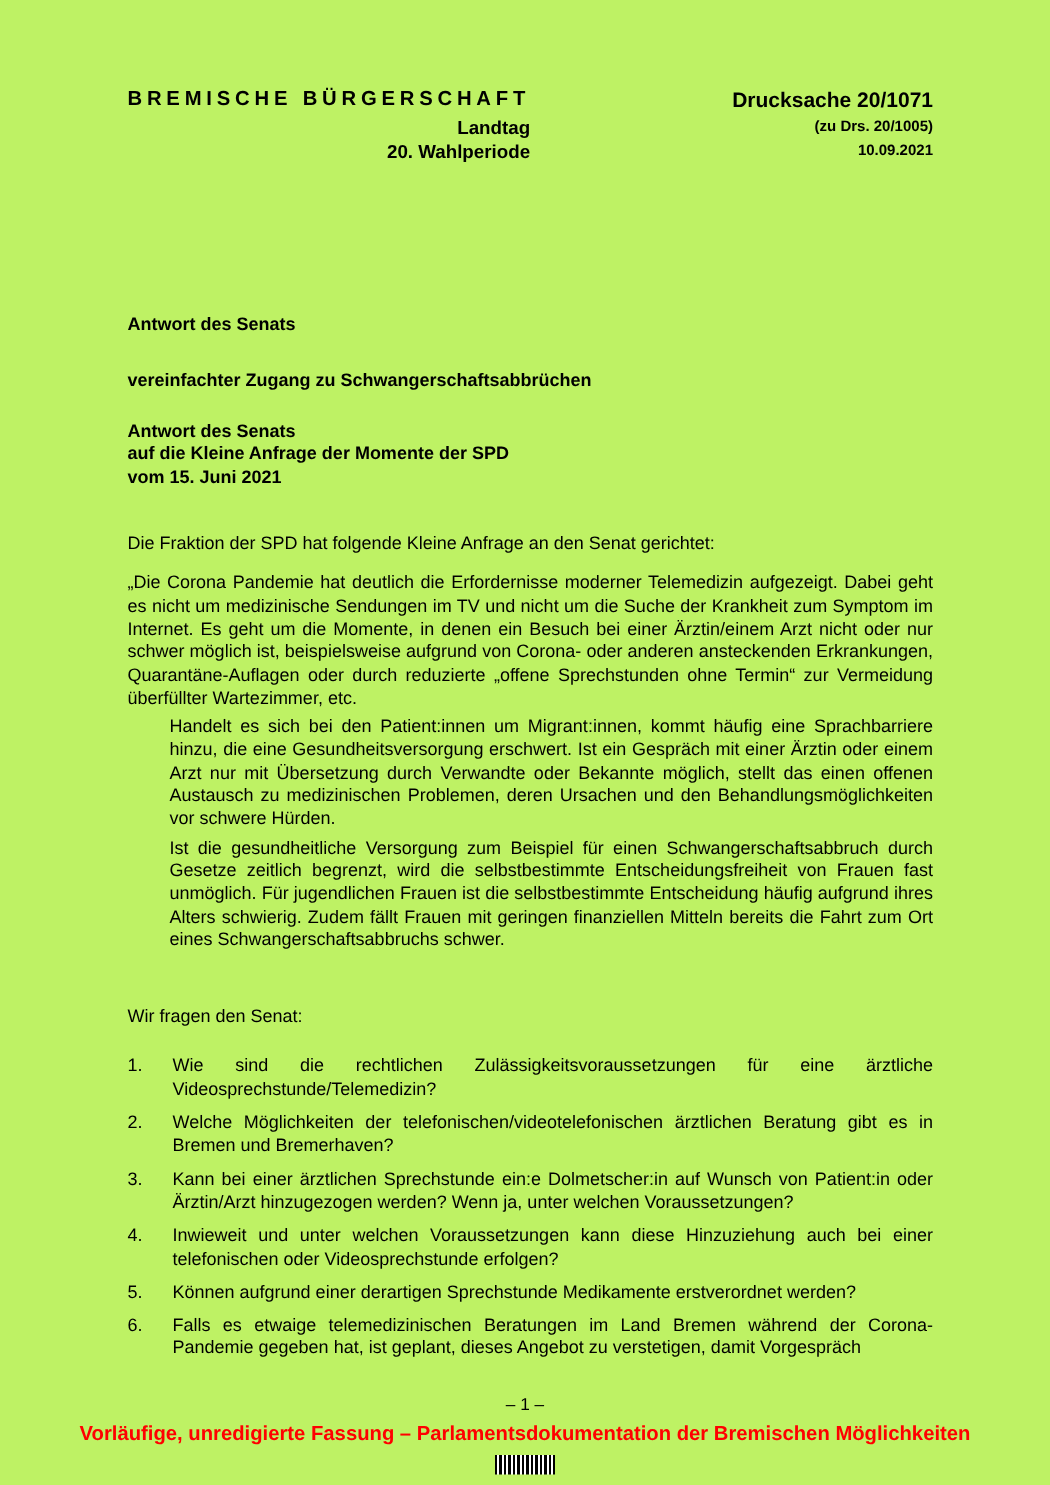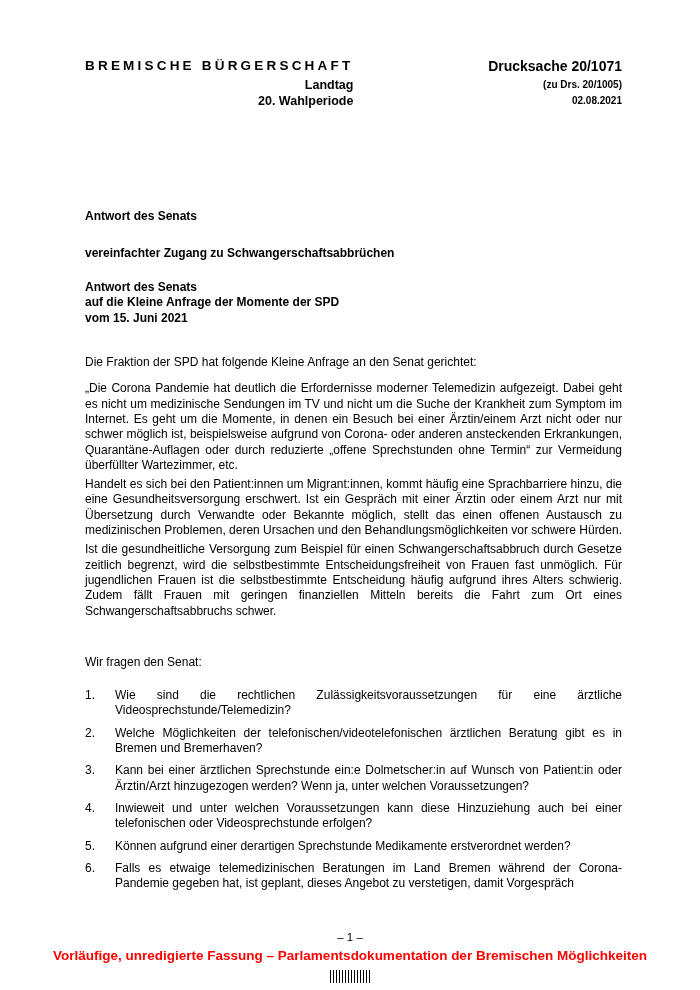--- a/index.html
+++ b/index.html
@@ -6,21 +6,21 @@
   html, body { margin: 0; padding: 0; }
   body {
     width: 700px; height: 990px;
     background: #e8e8e8;
     font-family: "Liberation Sans", "DejaVu Sans", sans-serif;
     color: #000;
   }
   .page {
     position: relative;
     width: 700px; height: 990px;
-    background: #ffffff;
+    background: #bef264;
     overflow: hidden;
   }
   .content {
     position: absolute;
     left: 85px; top: 55px; width: 537px;
     font-size: 12px; line-height: 15.3px;
   }
   .doc-header { display: flex; justify-content: space-between; align-items: flex-start; }
   .org-name { font-size: 13.5px; font-weight: bold; letter-spacing: 3.2px; line-height: 22px; white-space: nowrap; }
   .org-sub { font-size: 12.5px; font-weight: bold; line-height: 16px; text-align: right; }
@@ -30,21 +30,21 @@
 
   p { margin: 0; }
   .bold { font-weight: bold; }
 
   .label-antwort { margin-top: 100px; }
   .doc-title { margin-top: 22px; font-weight: bold; }
   .title-line1 { text-align: justify; text-align-last: justify; }
   .subtitle-block { margin-top: 18px; line-height: 15.5px; }
   .intro { margin-top: 29px; }
   .para { margin-top: 11px; text-align: justify; }
-  .para + .para { margin-top: 4px; }
+  .para + .para { margin-top: 4px; margin-left: 28px; }
   .questions-intro { margin-top: 36px; }
   .questions { margin-top: 18px; display: flex; flex-direction: column; gap: 7px; }
   .question { display: flex; }
   .q-num { flex: 0 0 30px; width: 30px; }
   .q-text { flex: 1; text-align: justify; }
 
   .page-number {
     position: absolute; top: 931px; left: 0; width: 700px;
     text-align: center; font-size: 11.5px;
   }
@@ -67,21 +67,21 @@
 
     <div class="doc-header">
       <div class="header-left">
         <div class="org-name">BREMISCHE BÜRGERSCHAFT</div>
         <div class="org-sub">Landtag</div>
         <div class="org-sub">20. Wahlperiode</div>
       </div>
       <div class="header-right">
         <div class="doc-number">Drucksache 20/1071</div>
         <div class="doc-sub">(zu Drs. 20/1005)</div>
-        <div class="doc-sub">02.08.2021</div>
+        <div class="doc-sub">10.09.2021</div>
       </div>
     </div>
 
     <p class="bold label-antwort">Antwort des Senats</p>
 
     <div class="doc-title">
       <div class="title-line2">vereinfachter Zugang zu Schwangerschaftsabbrüchen</div>
     </div>
 
     <div class="subtitle-block bold">

